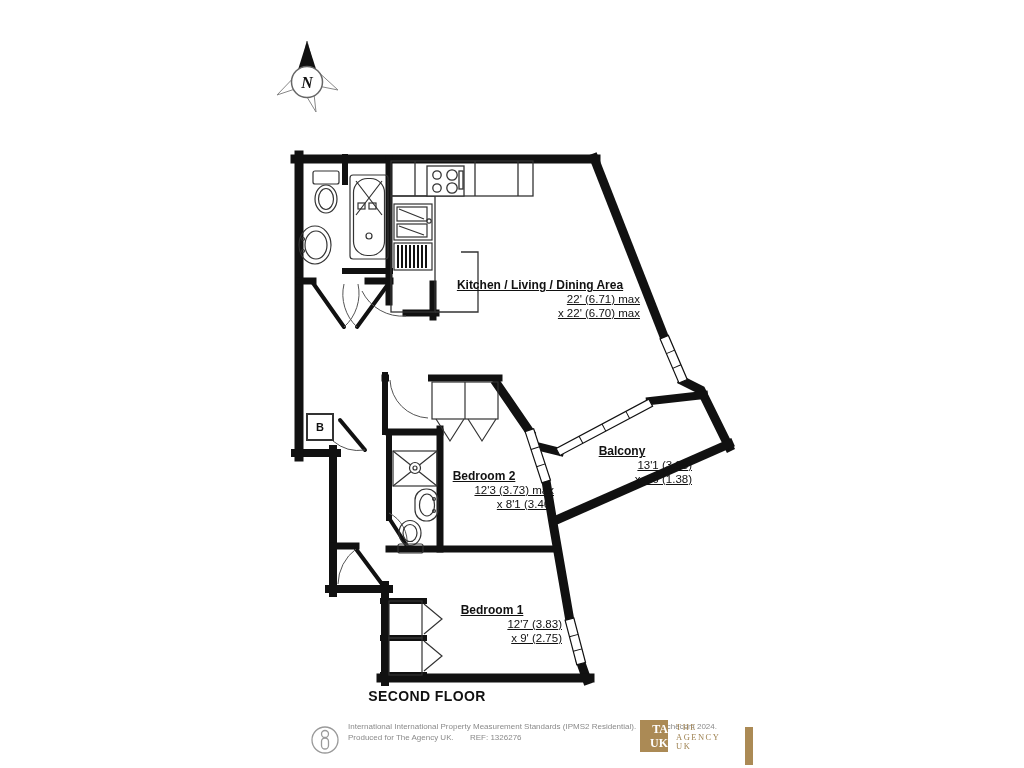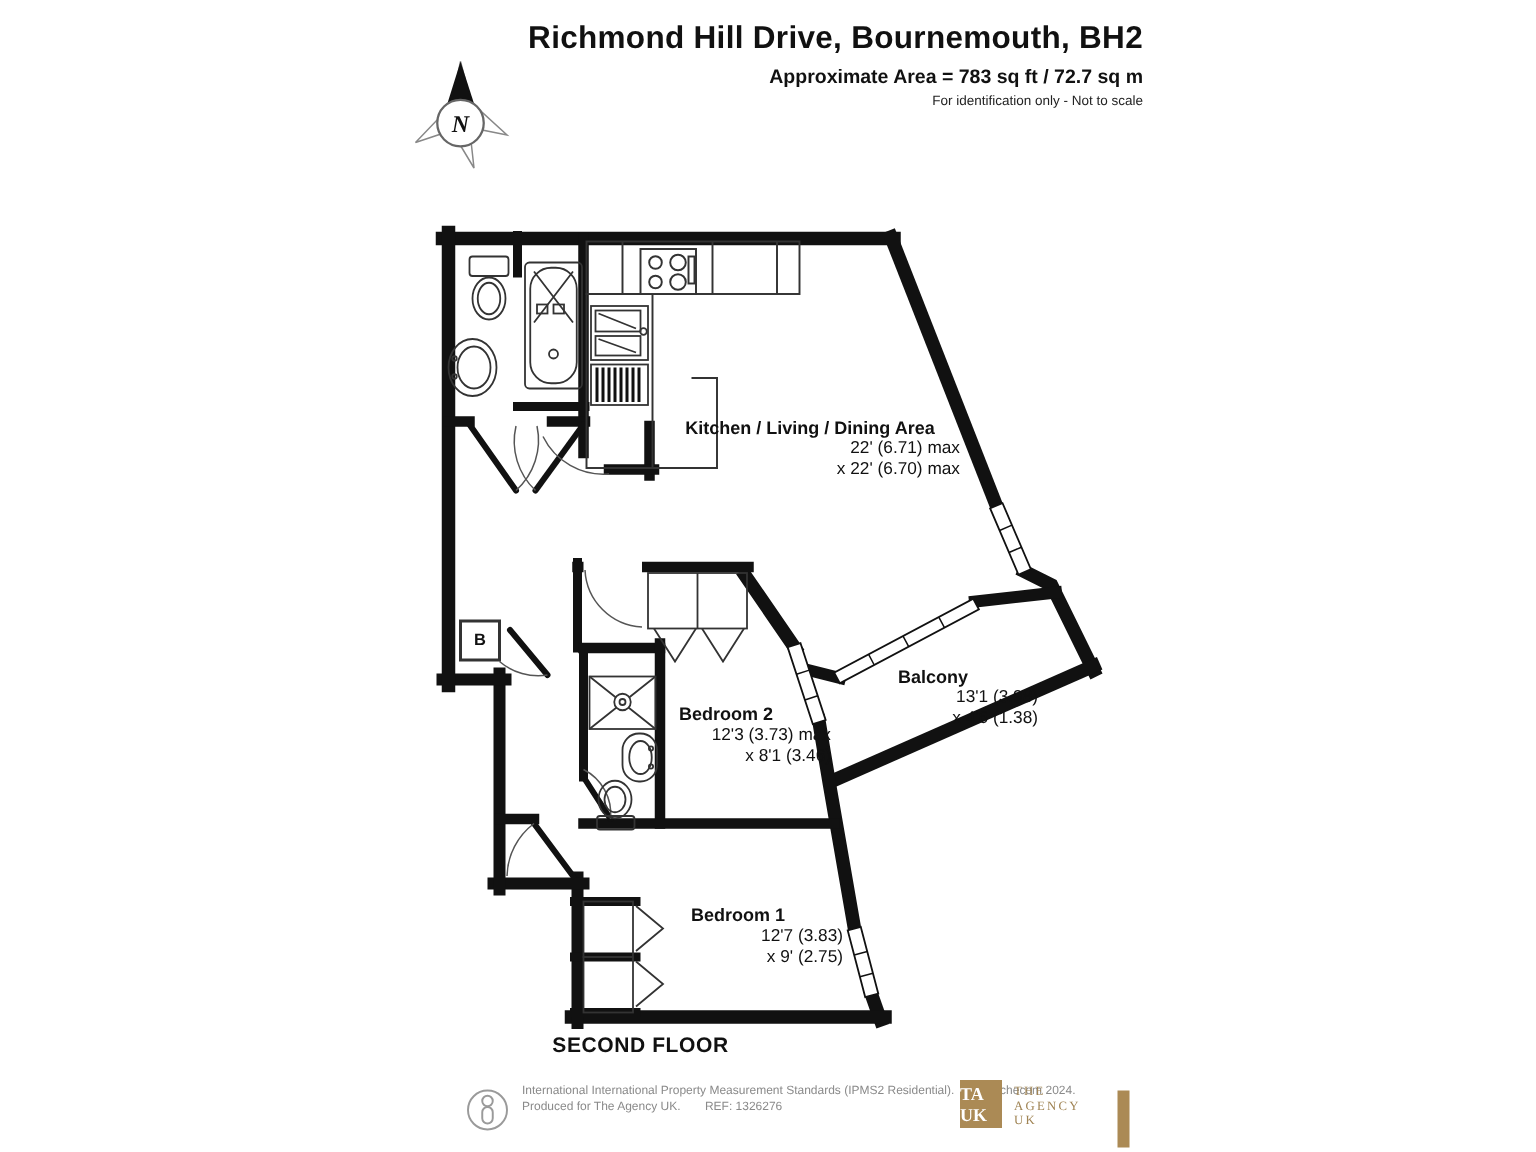--- a/index.html
+++ b/index.html
@@ -3,33 +3,33 @@
 <meta charset="utf-8">
 <style>
   html,body{margin:0;padding:0;background:#fff;}
   #page{position:relative;width:1024px;height:768px;background:#ffffff;overflow:hidden;
         font-family:"Liberation Sans", sans-serif;color:#111;}
   #plan-svg{position:absolute;left:0;top:0;}
   .hdr{position:absolute;left:350px;top:14px;width:412px;text-align:right;}
   .hdr .title{font-size:21px;font-weight:bold;letter-spacing:.2px;}
   .hdr .area{font-size:13px;font-weight:bold;margin-top:5px;}
   .hdr .disc{font-size:9px;margin-top:4px;color:#222;}
-  .room-label{position:absolute;text-align:center;line-height:14px;}
+  .room-label{position:absolute;text-align:center;line-height:14px;text-decoration:underline;}
   .room-label .rname{font-size:12px;font-weight:bold;}
   .room-label .rdim{font-size:11.5px;text-align:right;}
   .floor-label{position:absolute;left:352px;top:688px;width:150px;text-align:center;
                font-size:14px;font-weight:bold;letter-spacing:.4px;}
   .b-box{position:absolute;left:306px;top:413px;width:24px;height:24px;border:2px solid #333;
          display:flex;align-items:center;justify-content:center;font-size:11px;font-weight:bold;}
   .footer{position:absolute;left:310px;top:722px;display:flex;}
   .footer-text{margin-left:8px;font-size:8px;line-height:10.5px;color:#8a8a8a;}
   .gapped span{display:inline-block;}
   .gapped .g2{margin-left:14px;}
   .logo{position:absolute;left:640px;top:720px;display:flex;}
-  .logo-square{width:28px;height:32px;background:#ab8a55;color:#fff;text-align:left;
+  .logo-square{width:28px;height:32px;background:#ab8a55;color:#fff;text-align:right;
                font-family:"Liberation Serif", serif;font-weight:bold;font-size:12px;line-height:14px;padding-top:2px;box-sizing:border-box;}
   .logo-name{margin-left:8px;padding-top:3px;font-family:"Liberation Serif", serif;color:#a08454;
              font-size:8.5px;letter-spacing:1.5px;line-height:9.5px;}
   .logo-edge{position:absolute;left:745px;top:727px;width:8px;height:38px;background:#ab8a55;}
   .compass{position:absolute;left:276px;top:38px;}
 </style>
 </head>
 <body>
 
 <div id="page">
@@ -181,25 +181,20 @@
       <path d="M468,419 L482,441 L496,419"></path>
     </g>
     <g stroke="#333" stroke-width="1.2" fill="none">
       <rect x="389" y="601" width="33" height="37"></rect>
       <rect x="389" y="638" width="33" height="37"></rect>
       <path d="M424,604 L442,619 L424,634"></path>
       <path d="M424,641 L442,656 L424,671"></path>
     </g>
   </svg>
 
-  <div class="hdr">
-    <div class="title">Richmond Hill Drive, Bournemouth, BH2</div>
-    <div class="area">Approximate Area = 783 sq ft / 72.7 sq m</div>
-    <div class="disc">For identification only - Not to scale</div>
-  </div>
 
   <svg class="compass" width="66" height="80" viewBox="0 0 66 80">
     <polygon points="31,3 38,30 62,52 37,47 40,74 25,49 1,57 25,32" fill="none" stroke="#888" stroke-width="1"></polygon>
     <polygon points="31,3 40,31 21,35" fill="#111"></polygon>
     <circle cx="31" cy="44" r="15.5" fill="#fff" stroke="#666" stroke-width="1.5"></circle>
     <text x="31" y="50" text-anchor="middle" font-size="16" font-weight="bold" font-style="italic" font-family="Liberation Serif, serif" fill="#111">N</text>
   </svg>
 
   <div class="room-label" style="left:440px;top:278px;width:200px;">
     <div class="rname">Kitchen / Living / Dining Area</div>

